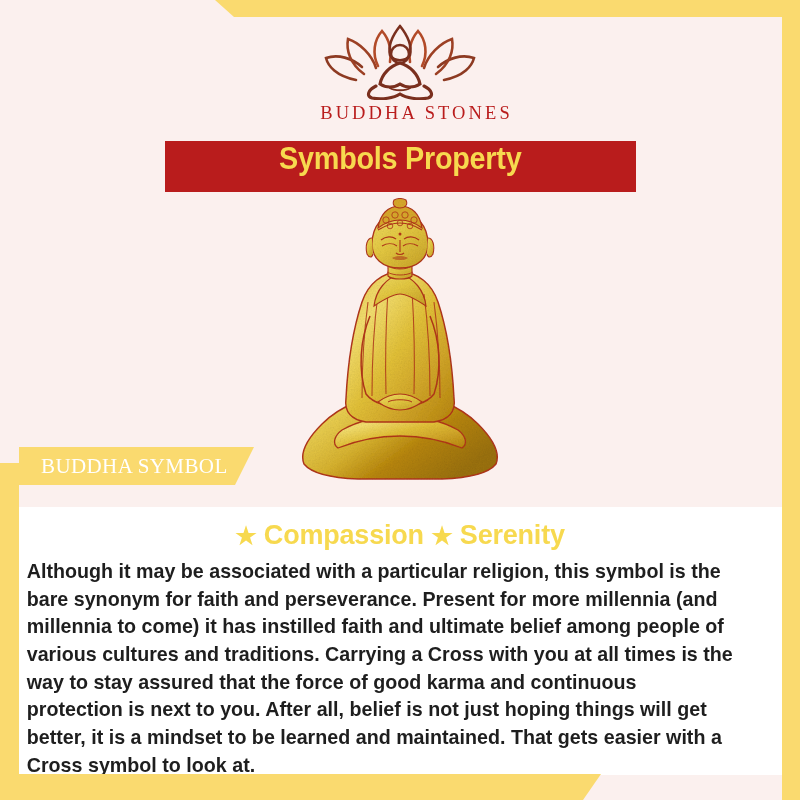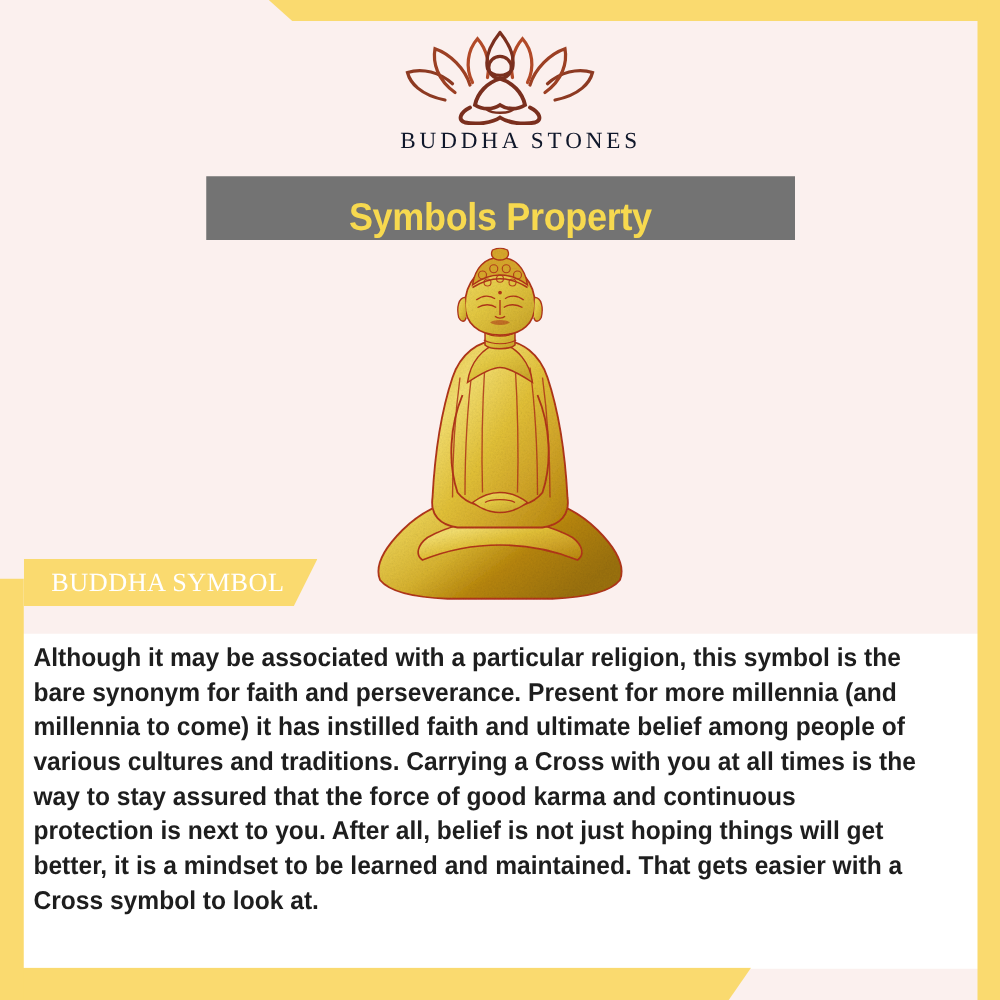--- a/index.html
+++ b/index.html
@@ -40,31 +40,31 @@
   }
   #brand-logo {
     position:absolute; left:50%; transform:translateX(-50%);
     top:22px; width:186px; height:120px;
     display:flex; flex-direction:column; align-items:center;
   }
   #brand-mark { width:160px; height:78px; display:block; }
   #brand-name {
     font-family:"Liberation Serif", serif;
     font-size:18.5px; letter-spacing:3.1px;
-    color:#0f172a; white-space:nowrap;
+    color:#b91c1c; white-space:nowrap;
     margin-top:3px;
     margin-left:33px;
   }
 
   
   #title-band {
     position:absolute; top:141px; left:165px;
     width:471px; height:51px;
-    background:#737373;
-    display:flex; align-items:flex-end; justify-content:center;
+    background:#b91c1c;
+    display:flex; align-items:flex-start; justify-content:center;
     z-index:3;
   }
   #title-text {
     font-size:31px; font-weight:bold;
     color:#f7d94f;
     letter-spacing:-0.3px;
     transform:scaleX(0.93);
     white-space:nowrap;
   }
 
@@ -267,14 +267,20 @@
       <circle cx="118" cy="36" r="1.5" fill="#b3371a"></circle>
     </g>
   </svg>
 </div>
 
 <div id="symbol-tag">
   <span id="symbol-tag-label">BUDDHA SYMBOL</span>
 </div>
 
 <div id="content-panel">
+  <div id="attributes-line">
+    <span class="star">★</span>
+    <span>Compassion</span>
+    <span class="star">★</span>
+    <span>Serenity</span>
+  </div>
   <div id="body-copy">Although it may be associated with a particular religion, this symbol is the bare synonym for faith and perseverance. Present for more millennia (and millennia to come) it has instilled faith and ultimate belief among people of various cultures and traditions. Carrying a Cross with you at all times is the way to stay assured that the force of good karma and continuous protection is next to you. After all, belief is not just hoping things will get better, it is a mindset to be learned and maintained. That gets easier with a Cross symbol to look at.</div>
 </div>
 
 </body></html>

